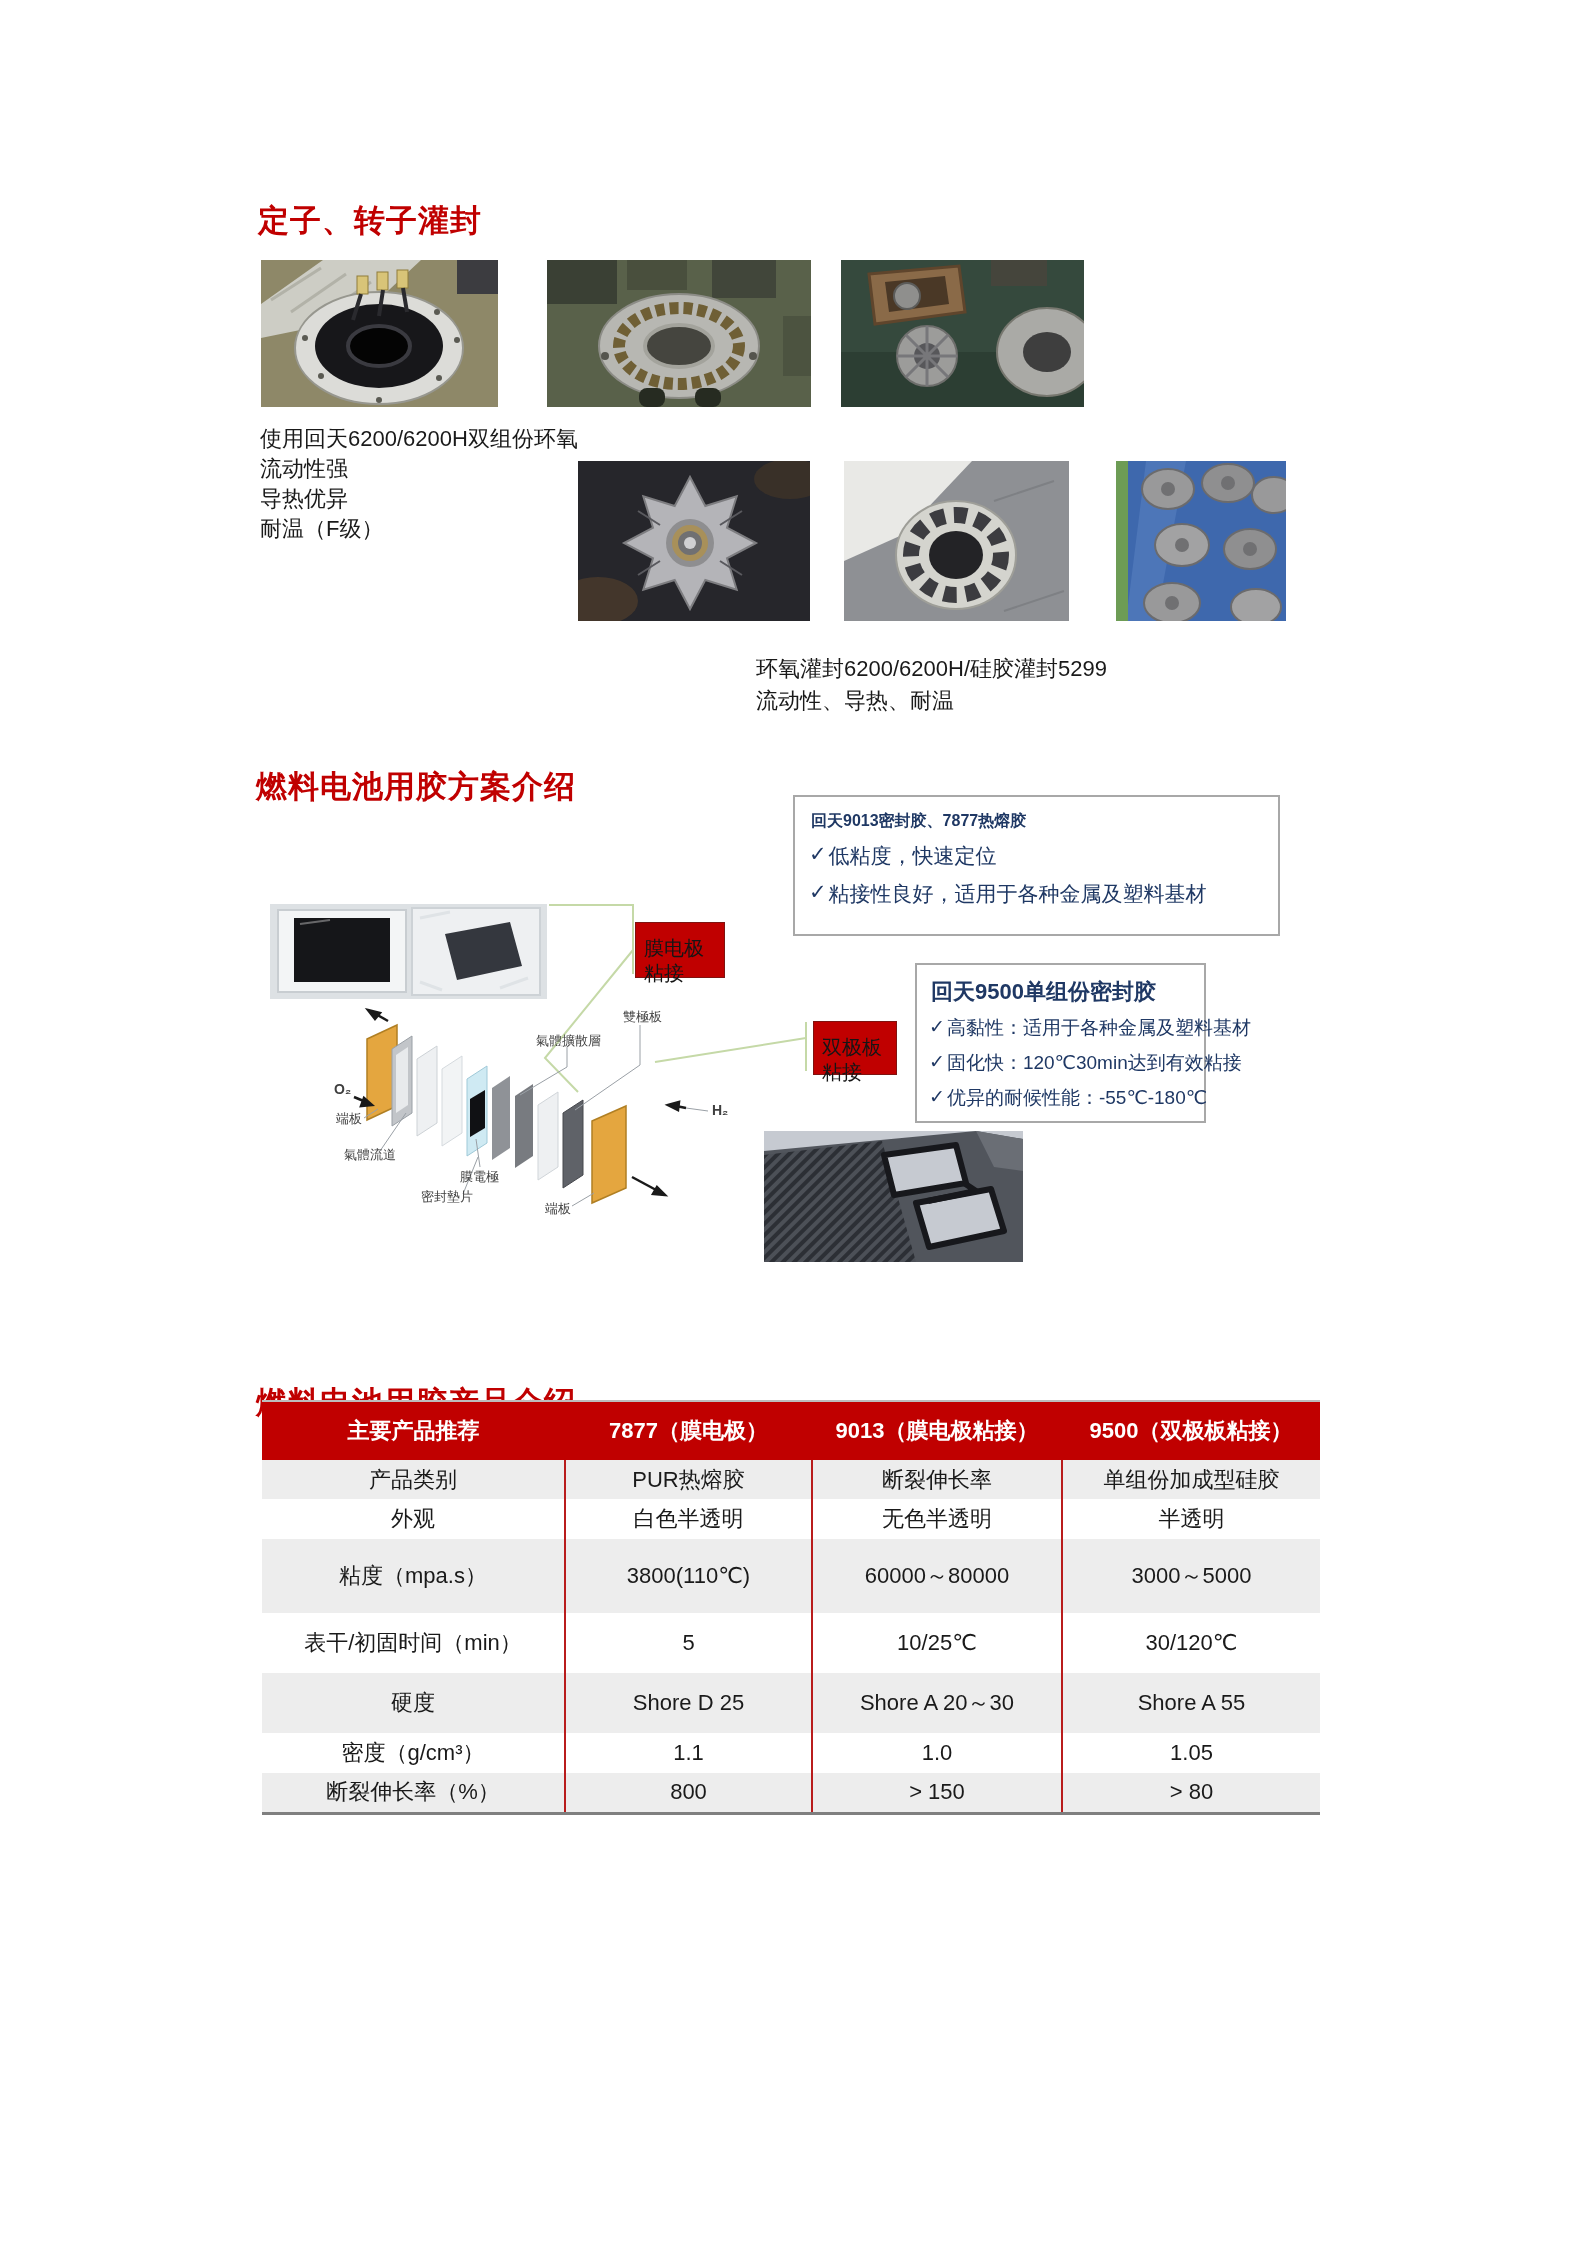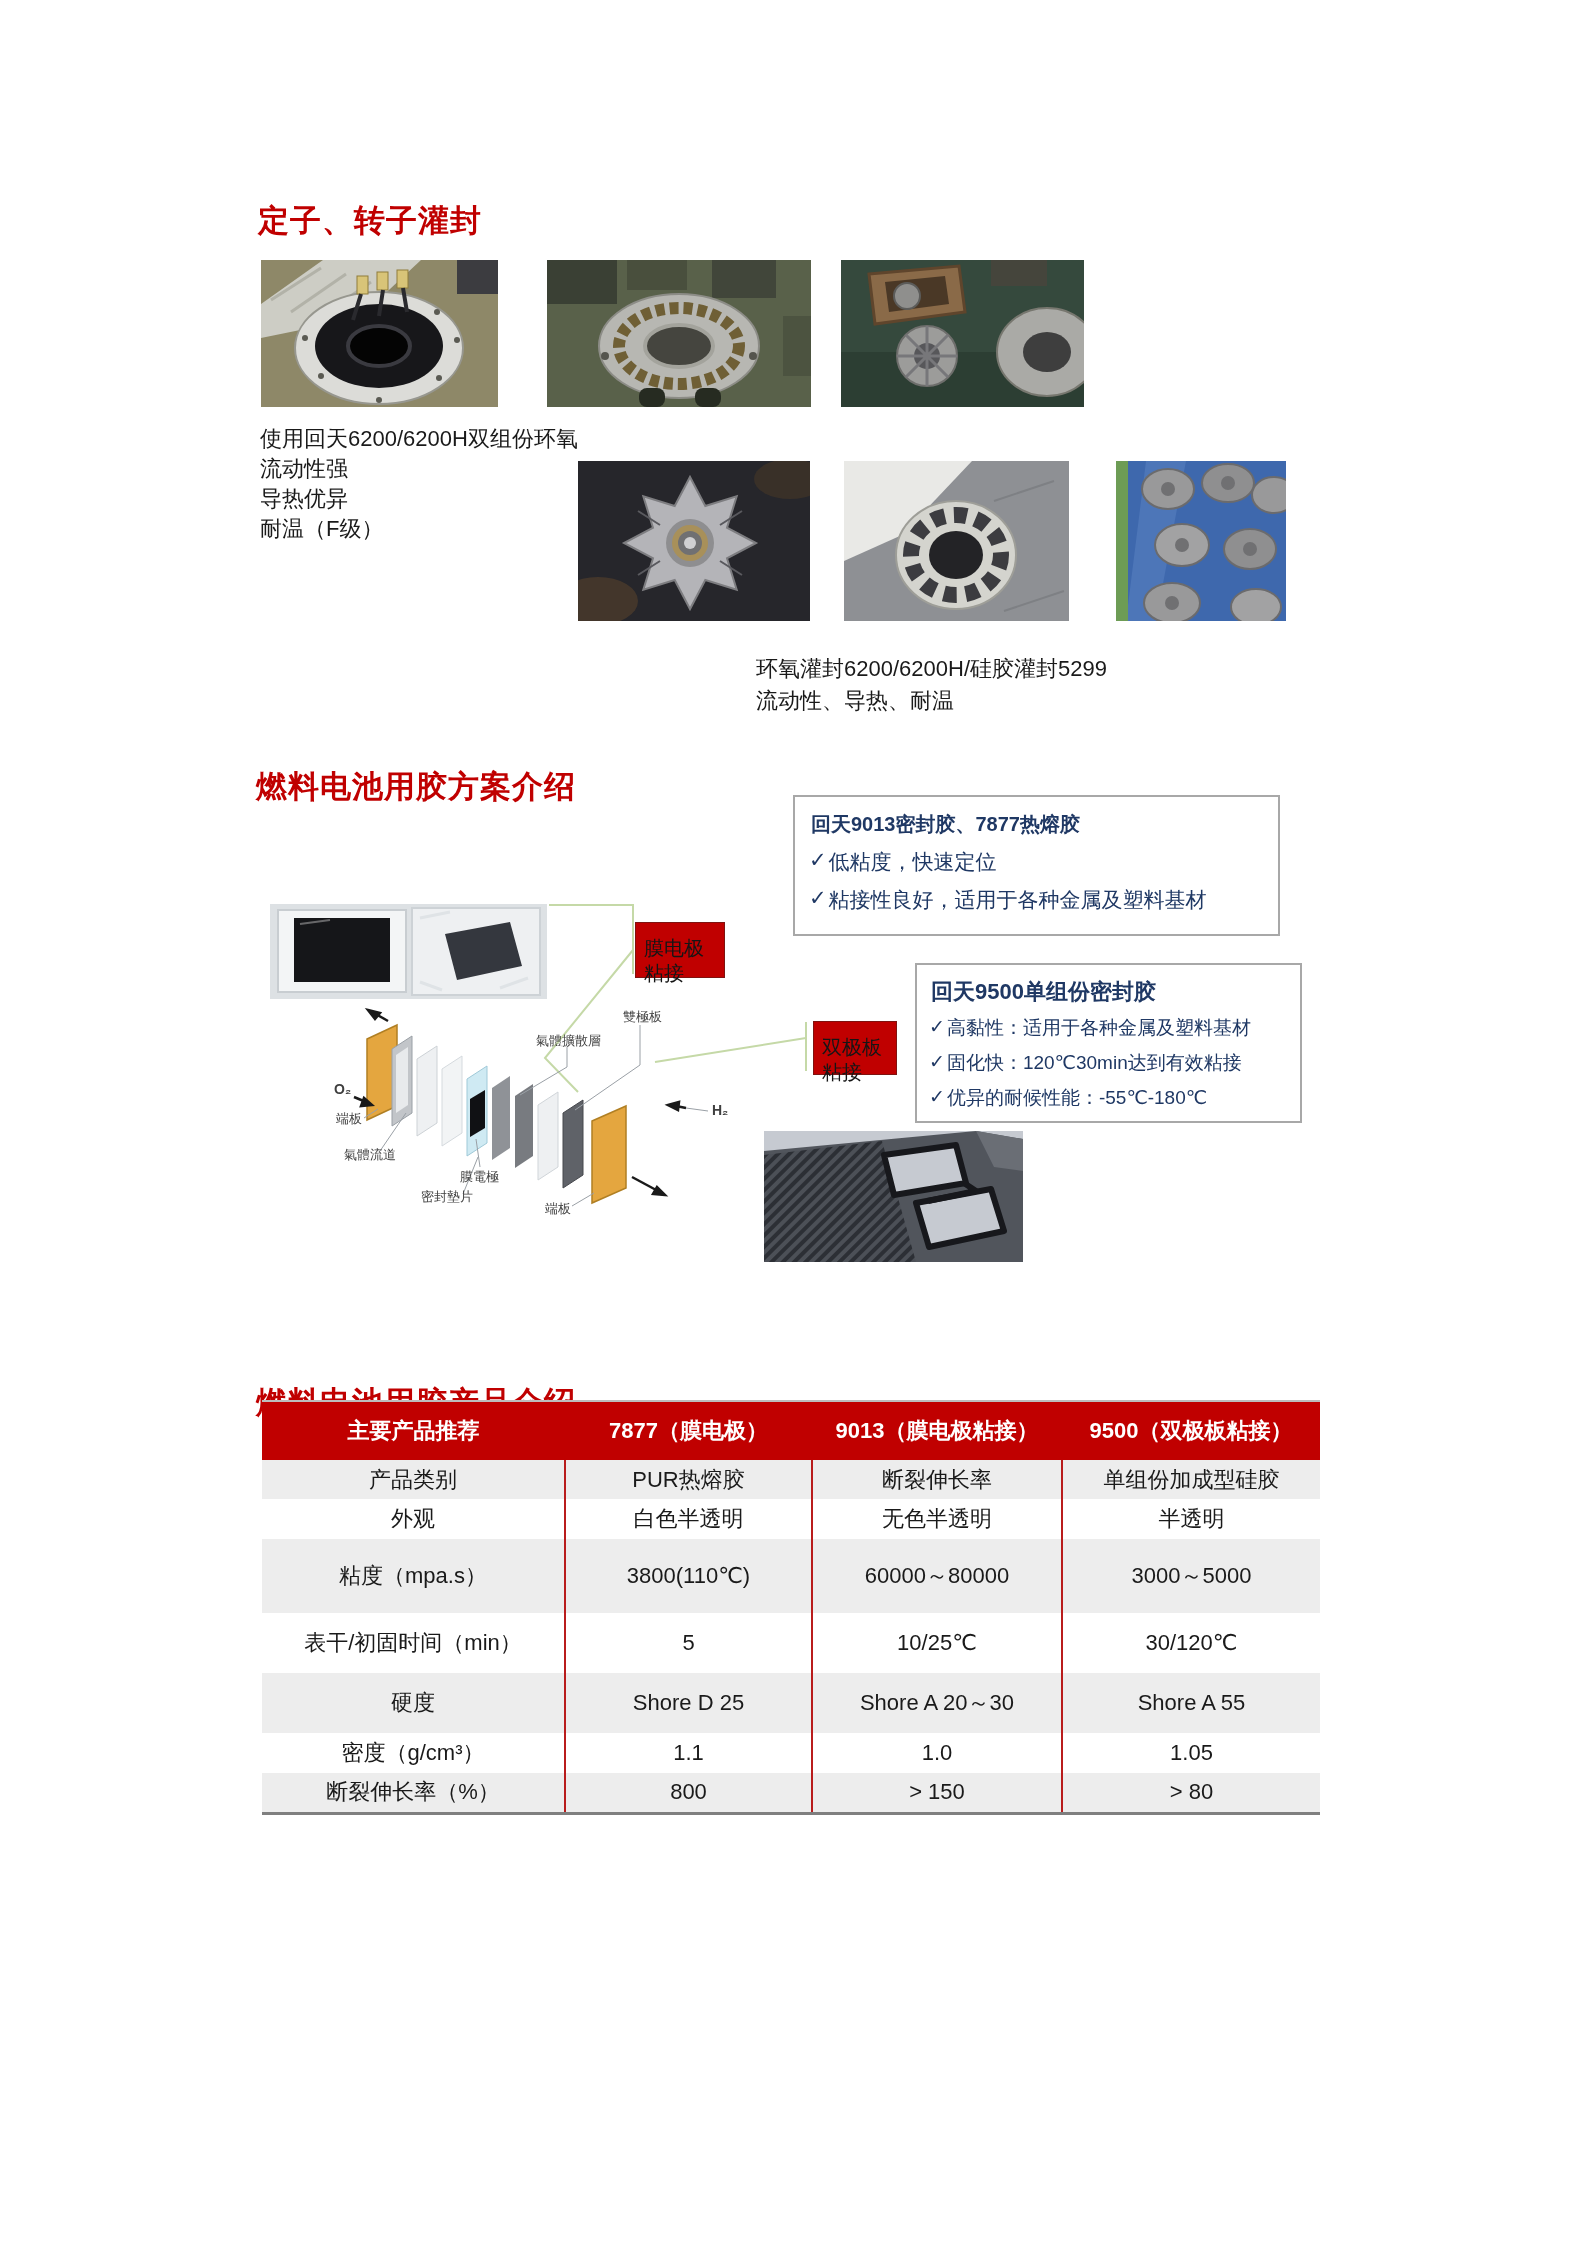--- a/index.html
+++ b/index.html
@@ -152,21 +152,21 @@
   <div class="h-red" style="left:256px;top:766px;">燃料电池用胶方案介绍</div>
 
   <svg class="abs" style="left:0;top:0;" width="1587" height="2245">
     <polyline points="549,905 633,905 633,974" fill="none" stroke="#c5d9a7" stroke-width="2"></polyline>
     <polyline points="633,950 545,1058 578,1092" fill="none" stroke="#c5d9a7" stroke-width="2"></polyline>
     <polyline points="655,1062 806,1038" fill="none" stroke="#c5d9a7" stroke-width="2"></polyline>
     <line x1="806" y1="1022" x2="806" y2="1071" stroke="#c5d9a7" stroke-width="2"></line>
   </svg>
 
   <div class="bluebox" style="left:793px;top:795px;width:487px;height:141px;">
-    <div class="bt" style="font-size:20px;margin:4px 0 10px 2px;">回天9013密封胶、7877热熔胶</div>
+    <div class="bt" style="font-size:16px;margin:4px 0 10px 2px;">回天9013密封胶、7877热熔胶</div>
     <div class="bullet-row bl" style="font-size:21px;margin:6px 0;">
       <span class="chk">✓</span>
       <span>低粘度，快速定位</span>
     </div>
     <div class="bullet-row bl" style="font-size:21px;margin:10px 0 0 0;">
       <span class="chk">✓</span>
       <span>粘接性良好，适用于各种金属及塑料基材</span>
     </div>
   </div>
 
@@ -178,21 +178,21 @@
       <line x1="30" y1="20" x2="60" y2="16" stroke="#ffffff" stroke-width="2" opacity="0.35"></line>
       <rect x="142" y="4" width="128" height="87" fill="#eef0f2" stroke="#cdd2d6" stroke-width="2"></rect>
       <path d="M150,14 L180,8 M230,84 L258,74 M150,78 L172,86" stroke="#dfe3e6" stroke-width="3"></path>
       <polygon points="175,30 240,18 252,62 187,76" fill="#34373e"></polygon>
     </svg>
   </div>
 
   <div class="redtag" style="left:635px;top:922px;width:90px;height:56px;">膜电极
 粘接</div>
 
-  <div class="bluebox" style="left:915px;top:963px;width:387px;height:160px;padding:8px 12px;">
+  <div class="bluebox" style="left:915px;top:963px;width:291px;height:160px;padding:8px 12px;">
     <div class="bt" style="font-size:22px;margin:4px 0 8px 2px;">回天9500单组份密封胶</div>
     <div class="bullet-row bl" style="font-size:19px;margin:7px 0;">
       <span class="chk">✓</span>
       <span>高黏性：适用于各种金属及塑料基材</span>
     </div>
     <div class="bullet-row bl" style="font-size:19px;margin:9px 0;">
       <span class="chk">✓</span>
       <span>固化快：120℃30min达到有效粘接</span>
     </div>
     <div class="bullet-row bl" style="font-size:19px;margin:9px 0 0 0;">

